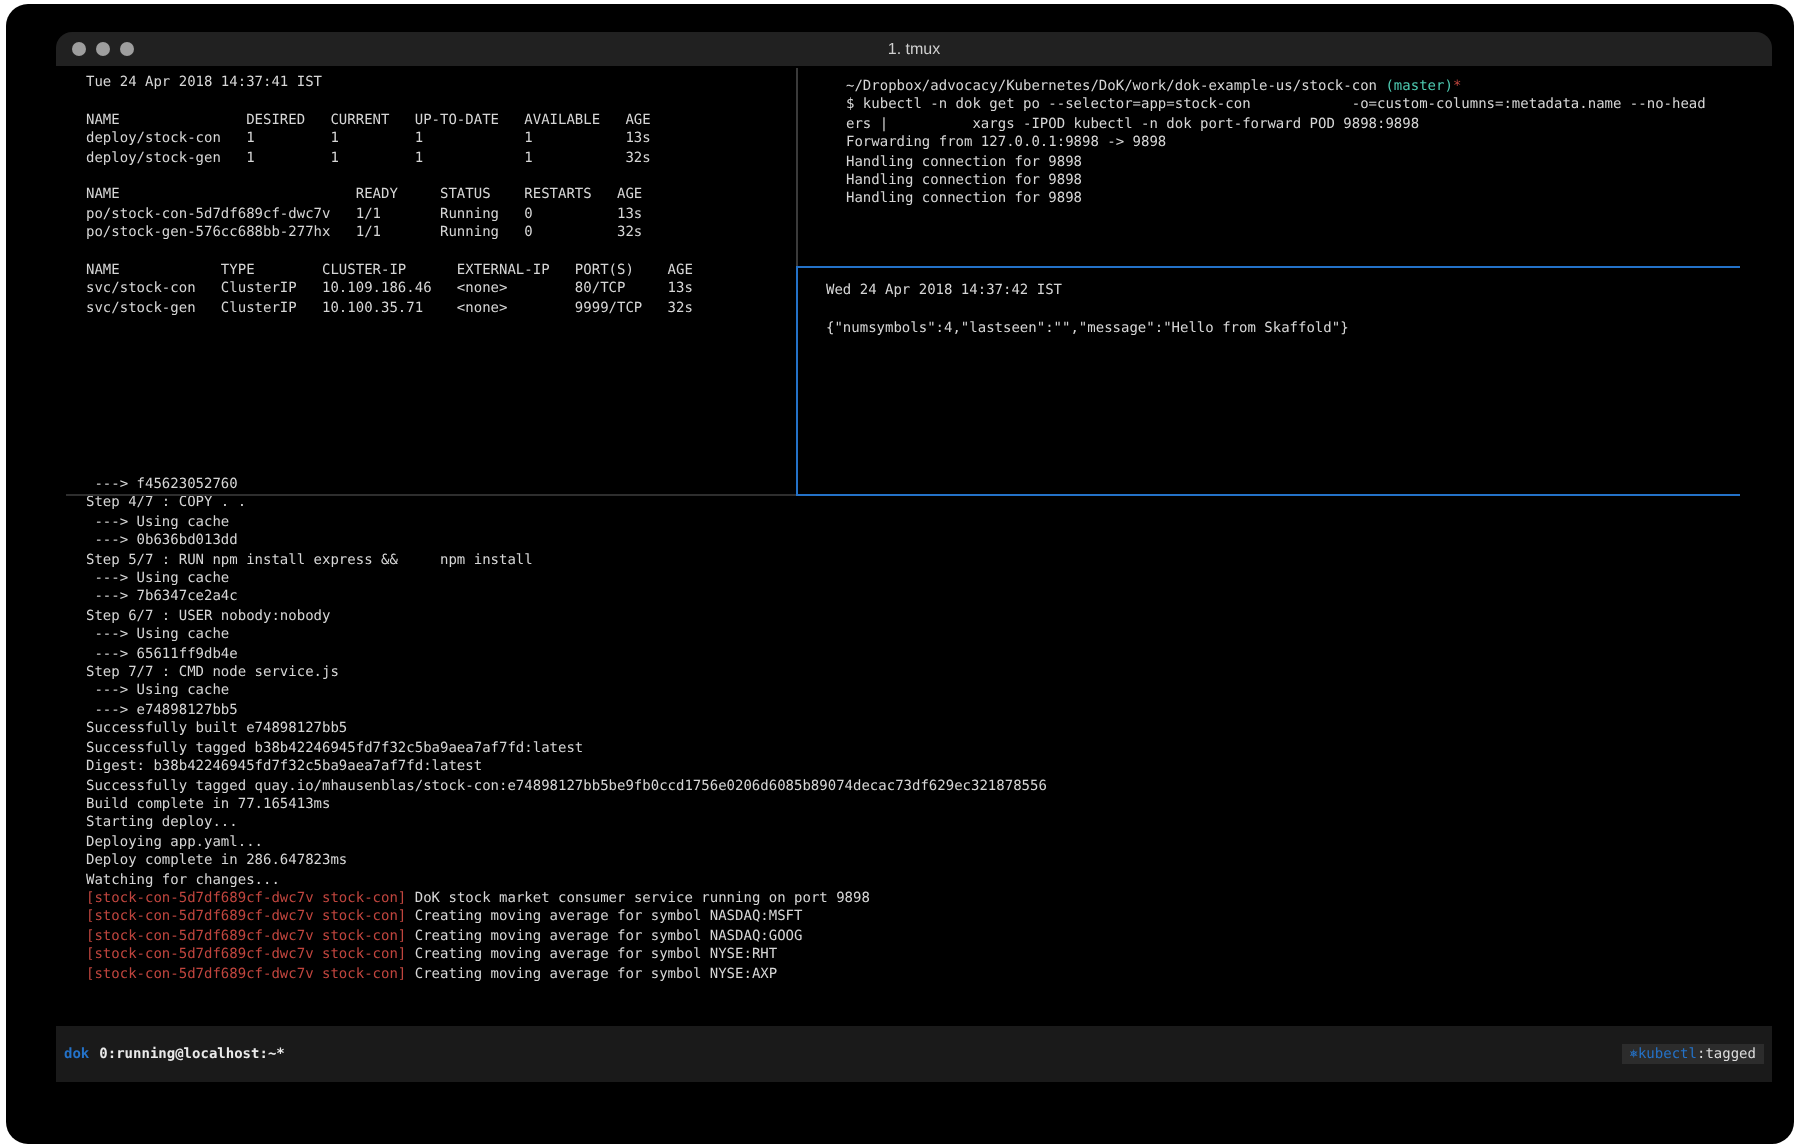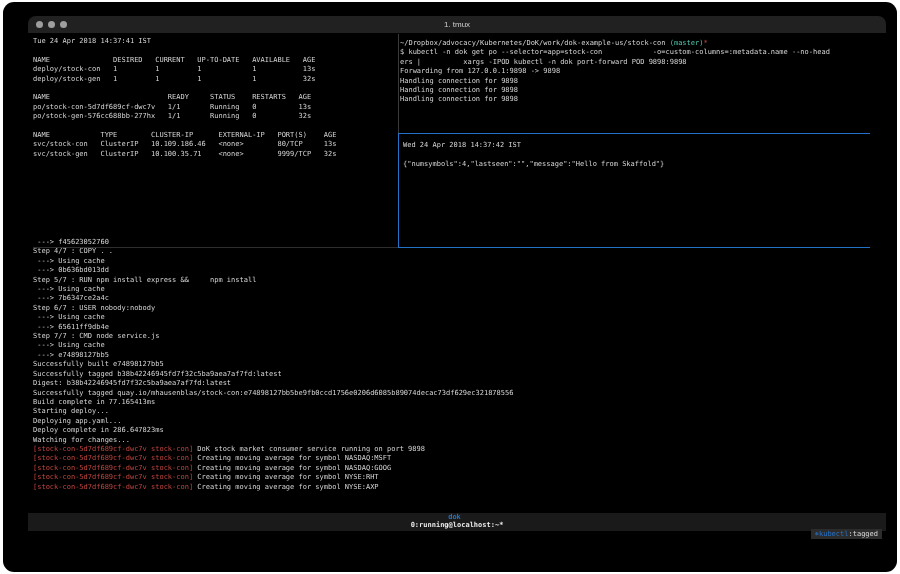--- a/index.html
+++ b/index.html
@@ -9,39 +9,39 @@
 
   
   .titlebar{position:absolute;left:28px;top:16px;width:858px;height:17px;background:var(--titlebar,#212121);border-radius:8px 8px 0 0;}
   .lights{position:absolute;left:8px;top:5px;display:flex;gap:5px;}
   .light{width:7px;height:7px;border-radius:50%;background:#9e9e9e;display:inline-block;}
   .wtitle{width:100%;text-align:center;line-height:17px;font-family:"Liberation Sans",sans-serif;font-size:8px;color:#cfcfcf;}
 
   
   .pane{position:absolute;font-size:7px;line-height:9.4px;color:var(--foreground,#d6d6d6);white-space:pre;font-family:"DejaVu Sans Mono",monospace;}
   #pane-top-left{left:33px;top:37px;width:362px;height:208px;}
-  #pane-top-right{left:400px;top:39px;width:480px;height:92px;}
+  #pane-top-right{left:413px;top:39px;width:480px;height:92px;}
   #pane-mid-right{left:403px;top:141px;width:480px;height:104px;}
   #pane-bottom{left:33px;top:238px;width:850px;height:258px;}
-  .tline{white-space:pre;}
+  .tline{white-space:pre;margin-left:10px;}
   .c-teal{color:var(--git-branch-teal,#4ec9b0);}
   .c-red{color:var(--error-red,#c0453e);}
   .c-blue{color:var(--accent-blue,#2472c8);}
 
   
   .pb{position:absolute;background:var(--border-gray,#3a3a3a);}
   .pb-blue{background:var(--accent-blue,#2472c8);}
   #pb-v-gray{left:398px;top:34px;width:1px;height:99px;}
   #pb-top-blue{left:398px;top:133px;width:472px;height:1px;}
   #pb-left-blue{left:398px;top:133px;width:1px;height:115px;}
   #pb-bottom-blue{left:398px;top:247px;width:472px;height:1px;}
   #pb-bottom-gray{left:33px;top:247px;width:365px;height:1px;background:#2e2e2e;}
 
   
-  .statusbar{position:absolute;left:28px;top:513px;width:858px;height:18px;background:var(--statusbar-bg,#1a1a1a);display:flex;align-items:center;font-size:7px;padding:0 4px;box-sizing:border-box;flex-direction:column;}
+  .statusbar{position:absolute;left:28px;top:513px;width:858px;height:28px;background:var(--statusbar-bg,#1a1a1a);display:flex;align-items:center;font-size:7px;padding:0 4px;box-sizing:border-box;}
   .sb-session{font-weight:bold;margin-right:5px;}
   .sb-window{color:#eaeaea;font-weight:bold;}
   .sb-right{margin-left:auto;background:var(--status-patch-bg,#2c2c2c);padding:1px 4px;display:flex;align-items:center;font-family:"DejaVu Sans Mono","DejaVu Sans",monospace;}
   .sb-ns{color:#dcdcdc;}
 </style>
 </head>
 <body>
 
 <div class="canvas">
   <div class="desktop"></div>

